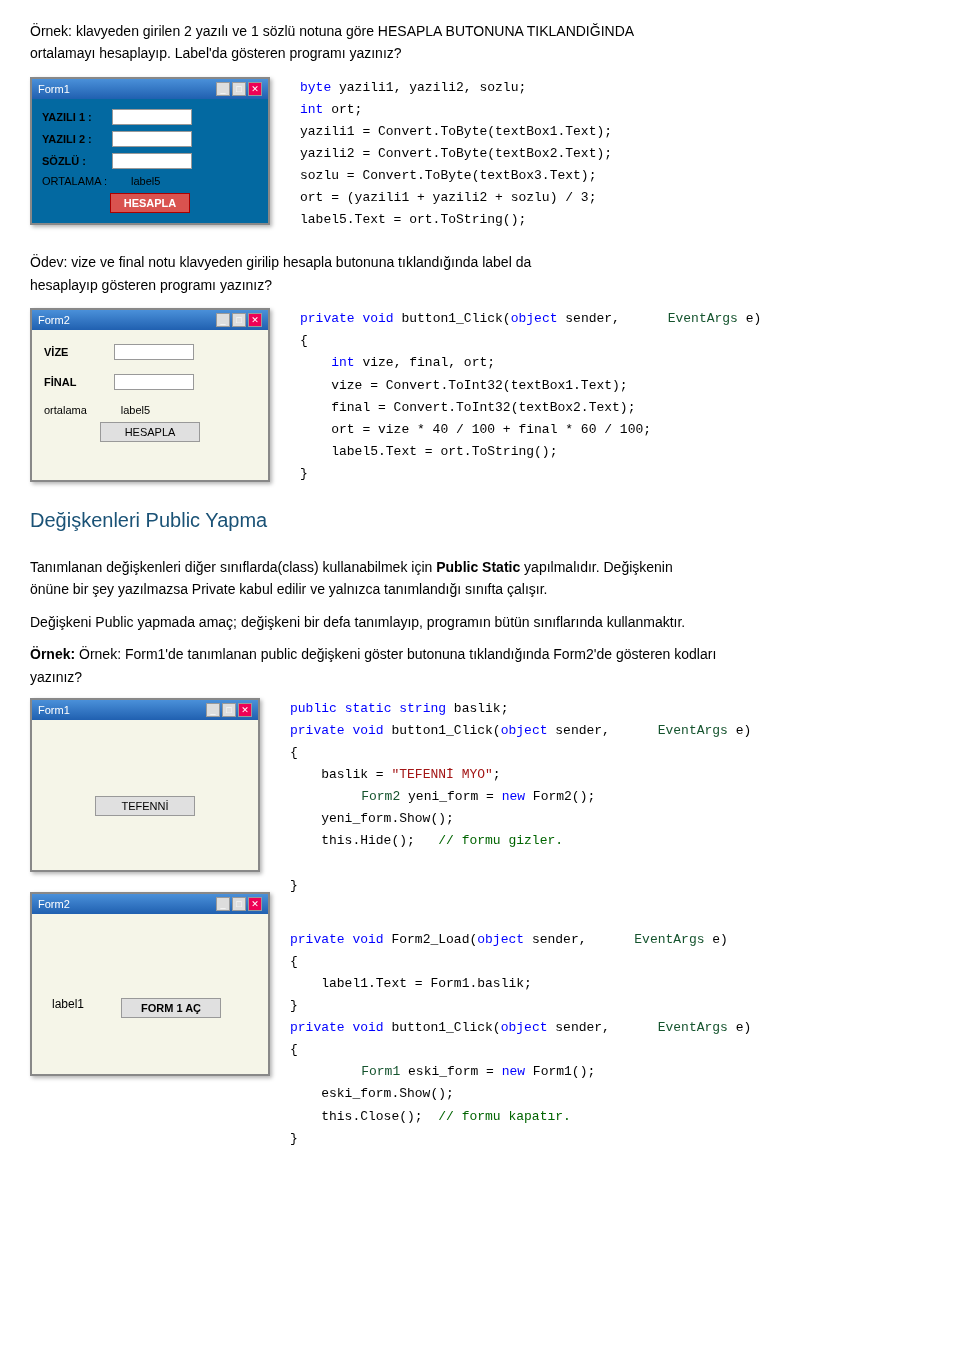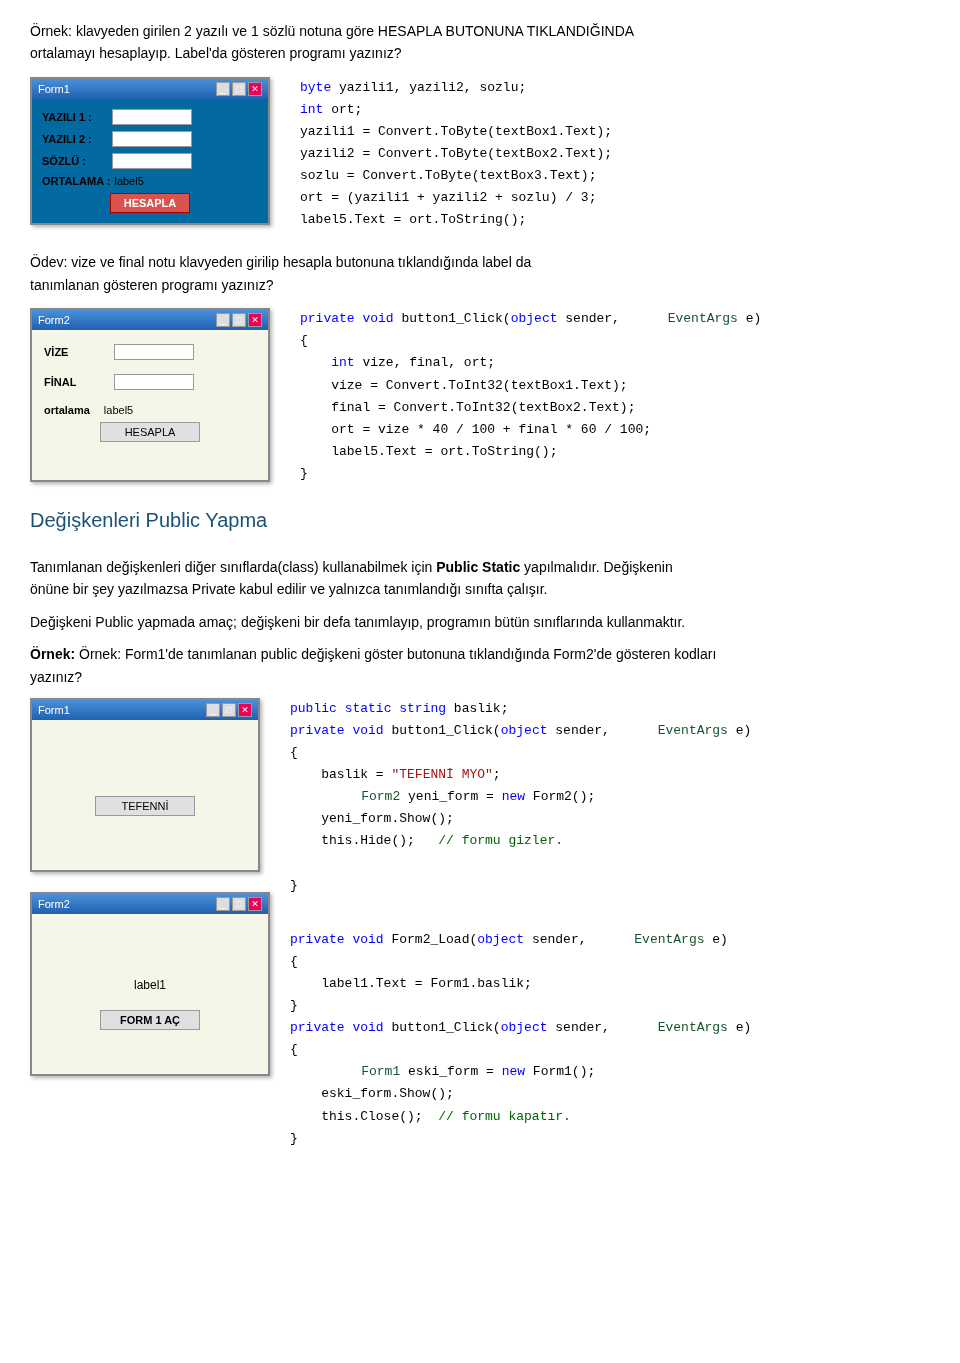--- a/index.html
+++ b/index.html
@@ -131,23 +131,23 @@
       margin-left: auto;
       margin-right: auto;
     }
     .form-ortalama-row {
       display: flex;
       align-items: center;
       margin-bottom: 6px;
     }
     .form-ortalama-label {
       font-size: 11px;
-      font-weight: bold;
-      color: #000;
-      margin-right: 4px;
+      font-weight: normal;
+      color: #000;
+      margin-right: 24px;
     }
     .form-label5 {
       font-size: 11px;
       color: #000;
     }
 
     
     .form2-body {
       background: #f5f5e8;
       padding: 14px 12px;
@@ -164,21 +164,20 @@
       padding: 10px;
       min-height: 150px;
     }
 
     
     .form-bottom-body {
       background: #f5f5e8;
       padding: 30px 10px 10px 10px;
       min-height: 160px;
       display: flex;
-      flex-direction: column;
       align-items: center;
       justify-content: center;
       gap: 10px;
     }
 
     
     p { margin-bottom: 10px; line-height: 1.6; }
     strong { font-weight: bold; }
 
     
@@ -236,21 +235,21 @@
     yazili1 = Convert.ToByte(textBox1.Text);<br>
     yazili2 = Convert.ToByte(textBox2.Text);<br>
     sozlu = Convert.ToByte(textBox3.Text);<br>
     ort = (yazili1 + yazili2 + sozlu) / 3;<br>
     label5.Text = ort.ToString();
   </div>
 </div>
 
 <div class="text-block">
   <span>Ödev: vize ve final notu klavyeden girilip hesapla butonuna tıklandığında label da</span><br>
-  <span>tanımlanan gösteren programı yazınız?</span>
+  <span>hesaplayıp gösteren programı yazınız?</span>
 </div>
 
 <div class="content-row">
   <div class="left">
     <div class="form-window">
       <div class="form-titlebar">
         <span>Form2</span>
         <div class="form-titlebar-btns">
           <div class="form-titlebar-btn">_</div>
           <div class="form-titlebar-btn">□</div>

